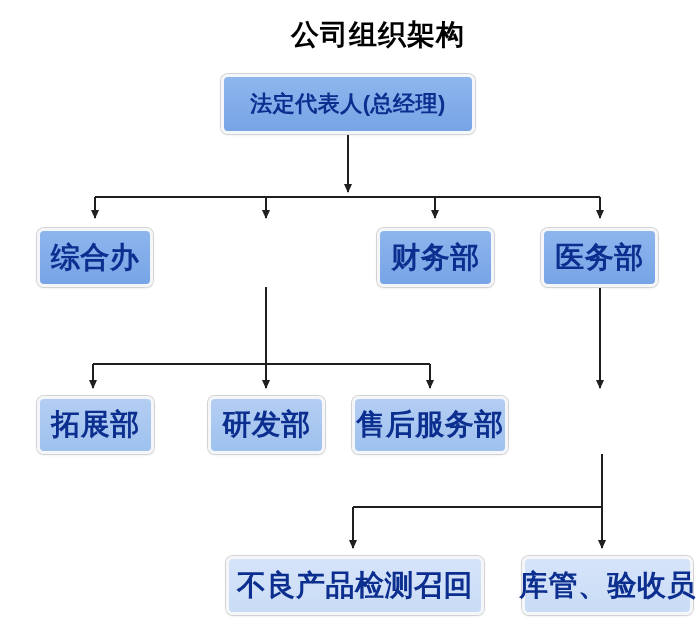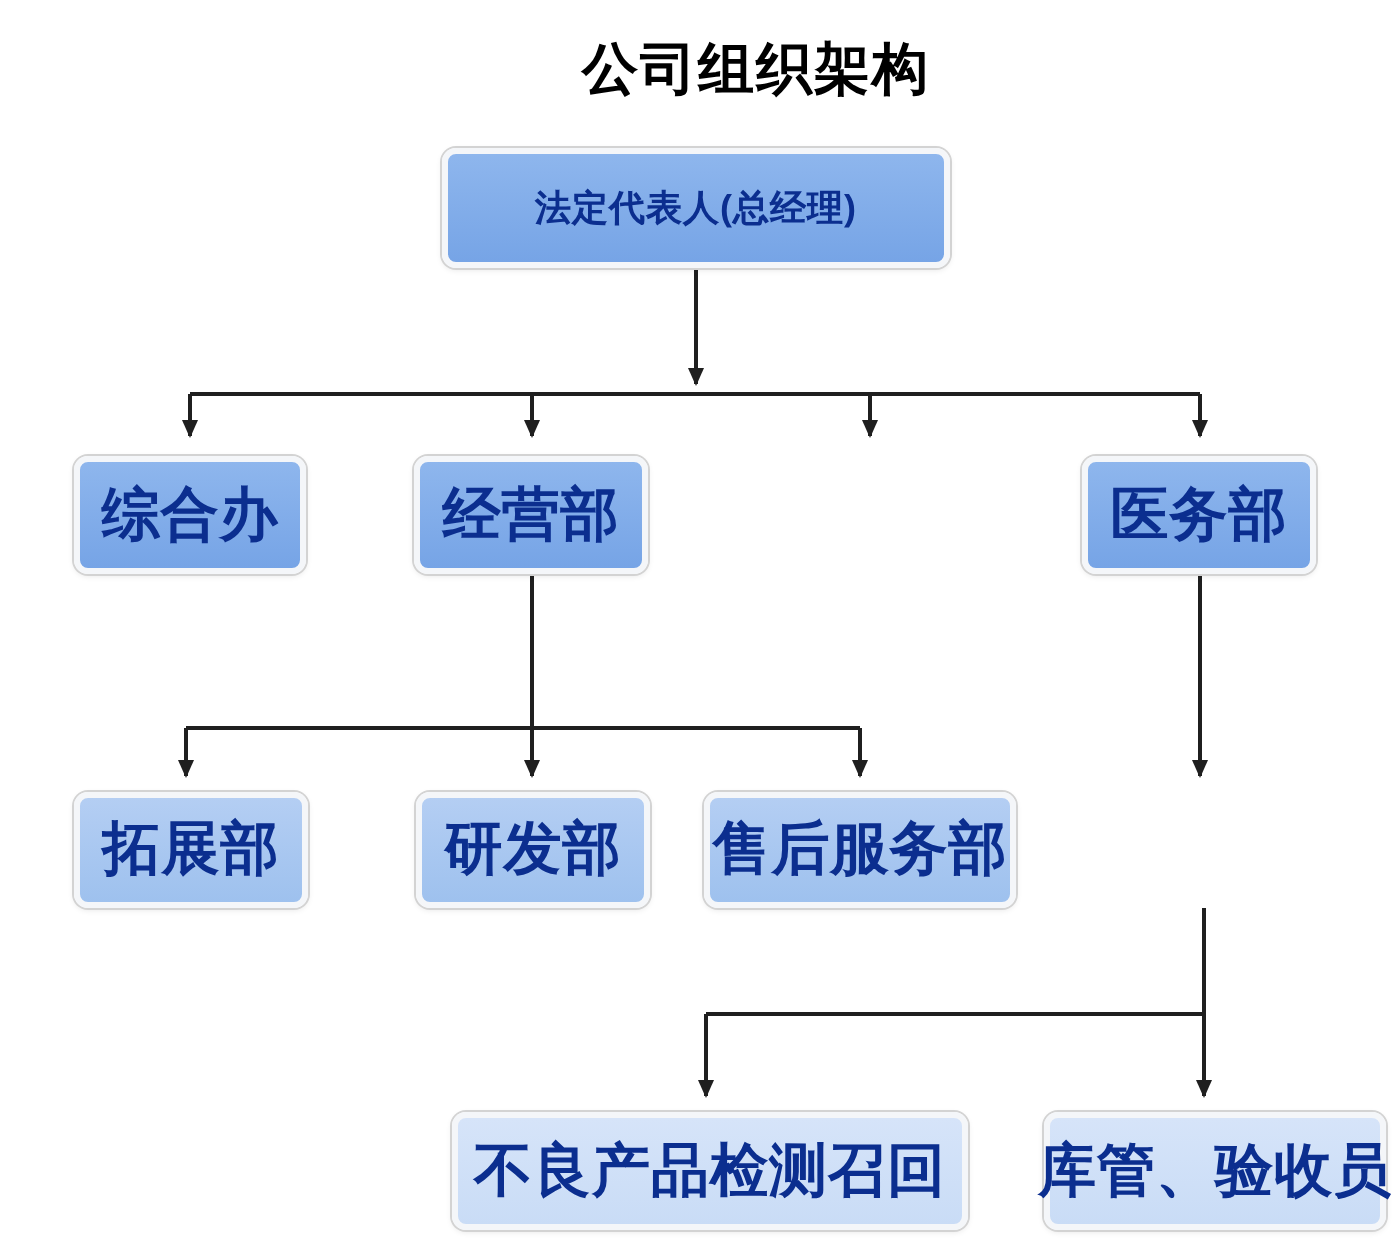--- a/index.html
+++ b/index.html
@@ -53,24 +53,24 @@
     <path d="M266,287 L266,388" marker-end="url(#arw)"></path>
     <path d="M93,364 L93,388" marker-end="url(#arw)"></path>
     <path d="M430,364 L430,388" marker-end="url(#arw)"></path>
     <path d="M600,287 L600,388" marker-end="url(#arw)"></path>
 
     <path d="M602,454 L602,548" marker-end="url(#arw)"></path>
     <path d="M353,507 L602,507"></path>
     <path d="M353,507 L353,548" marker-end="url(#arw)"></path>
   </svg>
 
-  <div class="node lv-a" style="left:221px; top:74px;  width:254px; height:60px; font-size:18px;">法定代表人(总经理)</div>
+  <div class="node lv-a" style="left:221px; top:74px;  width:254px; height:60px; font-size:22px;">法定代表人(总经理)</div>
 
   <div class="node lv-a" style="left:37px;  top:228px; width:116px; height:59px;">综合办</div>
-  <div class="node lv-a" style="left:207px; top:228px; width:117px; height:59px;">经营部</div>
+  <div class="node lv-a" style="left:377px; top:228px; width:117px; height:59px;">财务部</div>
   <div class="node lv-a" style="left:541px; top:228px; width:117px; height:59px;font-family:Liberation Serif, serif;">医务部</div>
 
   <div class="node lv-b" style="left:208px; top:396px; width:117px; height:58px;">研发部</div>
   <div class="node lv-b" style="left:37px;  top:396px; width:117px; height:58px;">拓展部</div>
   <div class="node lv-b" style="left:352px; top:396px; width:156px; height:58px;text-align:right;">售后服务部</div>
 
   <div class="node lv-c" style="left:226px; top:556px; width:258px; height:59px;">不良产品检测召回</div>
   <div class="node lv-c" style="left:522px; top:556px; width:171px; height:59px;">库管、验收员</div>
 
 </div>

